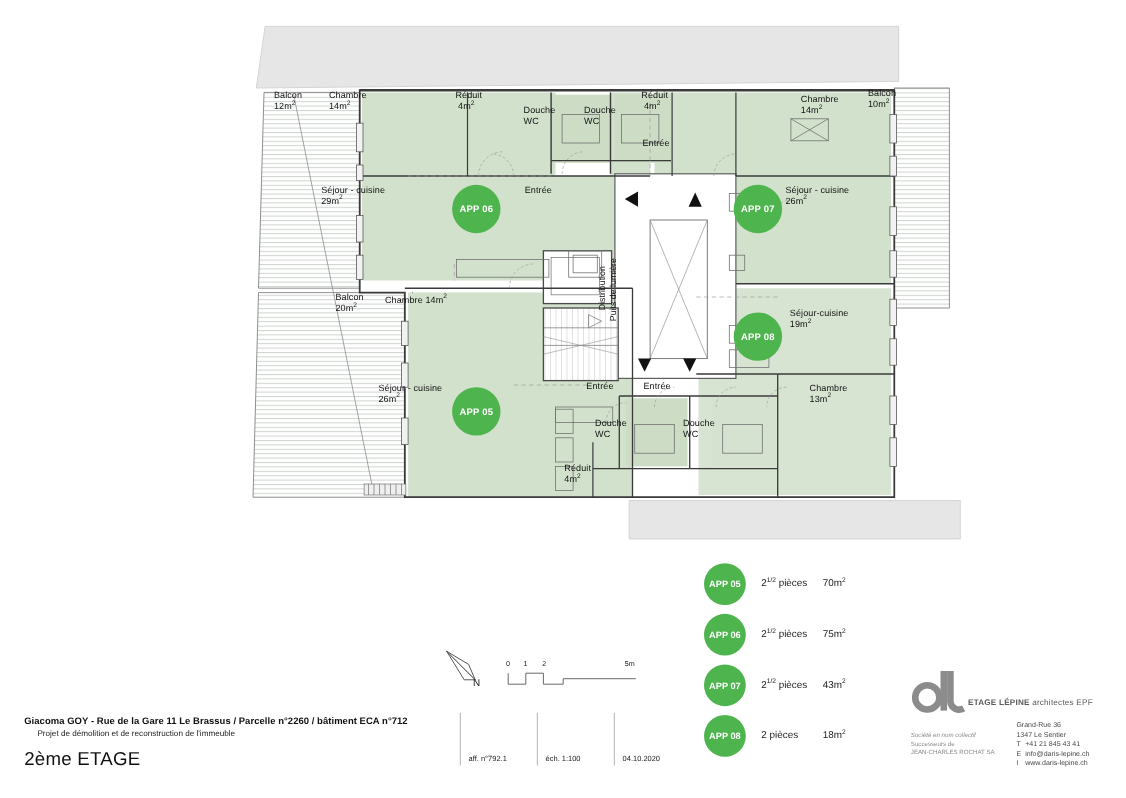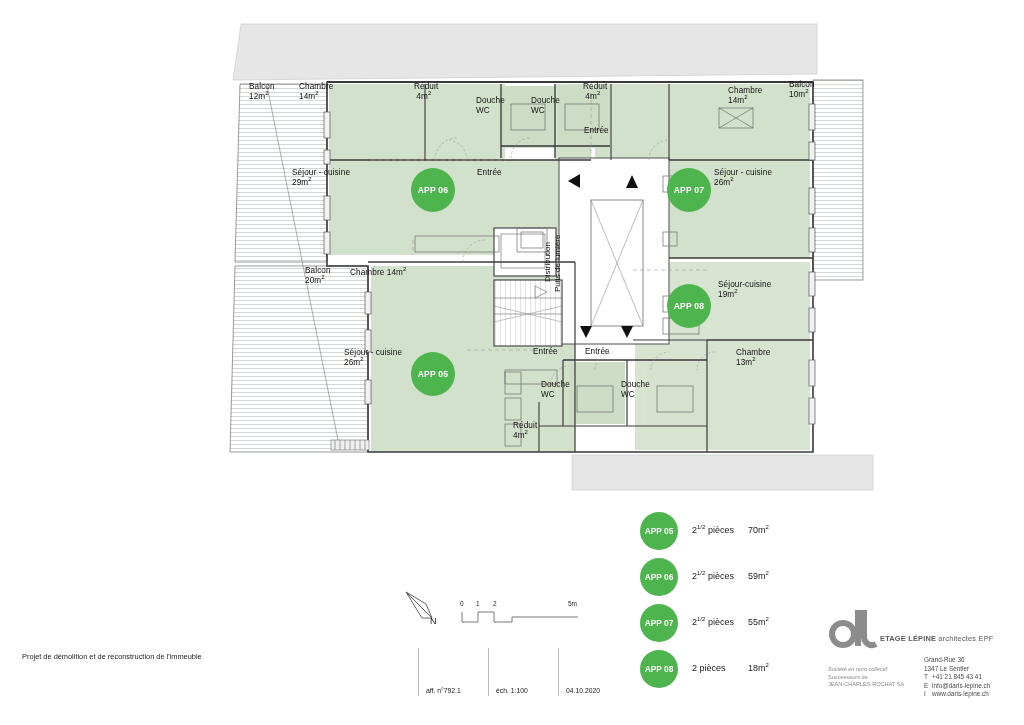--- a/index.html
+++ b/index.html
@@ -45,21 +45,21 @@
     display:flex;align-items:center;justify-content:center;
   }
   .lgpieces{position:absolute;left:52px;top:13px;font-size:9px;color:#222;}
   .lgpieces .frac{font-size:6px;vertical-align:super;line-height:0;}
   .lgarea{position:absolute;left:108px;top:13px;font-size:9px;color:#222;}
   .lgarea sup{font-size:6px;vertical-align:super;line-height:0;}
 
   
   #titleblock{position:absolute;left:22px;top:650px;width:420px;}
   #tb-line1{font-size:8.6px;font-weight:bold;color:#111;letter-spacing:.05px;}
-  #tb-line2{font-size:7.4px;color:#222;margin-top:2px;}
+  #tb-line2{font-size:7.4px;color:#222;margin-top:2px;margin-left:12px;}
   #tb-etage{font-size:17px;color:#111;margin-top:9px;letter-spacing:.2px;}
 
   
   #northblk{position:absolute;left:402px;top:588px;width:60px;height:45px;}
   #northblk .nletter{position:absolute;left:28px;top:28px;font-size:9px;}
   #scalebar{position:absolute;left:460px;top:600px;width:120px;height:30px;}
   .sctick{position:absolute;font-size:6.5px;color:#222;top:0;}
   #metaline{position:absolute;left:418px;top:648px;width:206px;height:48px;}
   .metacell{position:absolute;bottom:2px;font-size:6.8px;color:#222;}
 
@@ -317,31 +317,31 @@
         <span>70m</span><sup>2</sup>
       </div>
     </div>
 
     <div class="lgrow">
       <div class="lgdot">APP 06</div>
       <div class="lgpieces">
         <span>2</span><span class="frac">1/2</span>&nbsp;<span>pièces</span>
       </div>
       <div class="lgarea">
-        <span>59m</span><sup>2</sup>
+        <span>75m</span><sup>2</sup>
       </div>
     </div>
 
     <div class="lgrow">
       <div class="lgdot">APP 07</div>
       <div class="lgpieces">
         <span>2</span><span class="frac">1/2</span>&nbsp;<span>pièces</span>
       </div>
       <div class="lgarea">
-        <span>55m</span><sup>2</sup>
+        <span>43m</span><sup>2</sup>
       </div>
     </div>
 
     <div class="lgrow">
       <div class="lgdot">APP 08</div>
       <div class="lgpieces">
         <span>2</span><span class="frac"></span>&nbsp;<span>pièces</span>
       </div>
       <div class="lgarea">
         <span>18m</span><sup>2</sup>
@@ -370,21 +370,23 @@
   <div id="metaline">
     <div class="vr-faint" style="left:0px;top:0px;height:48px;"></div>
     <div class="vr-faint" style="left:70px;top:0px;height:48px;"></div>
     <div class="vr-faint" style="left:140px;top:0px;height:48px;"></div>
     <div class="metacell" style="left:8px;">aff. n°792.1</div>
     <div class="metacell" style="left:78px;">éch. 1:100</div>
     <div class="metacell" style="left:148px;">04.10.2020</div>
   </div>
 
   <div id="titleblock">
+    <div id="tb-line1">Giacoma GOY - Rue de la Gare 11 Le Brassus / Parcelle n°2260 / bâtiment ECA n°712</div>
     <div id="tb-line2">Projet de démolition et de reconstruction de l'immeuble</div>
+    <div id="tb-etage">2ème ETAGE</div>
   </div>
 
   <div id="archblk">
     <svg width="60" height="42" style="position:absolute;left:0;top:10px;">
       <path d="M4,26 a11,11 0 1 0 22,0 a11,11 0 1 0 -22,0" fill="none" stroke="#8c8c8c" stroke-width="6"></path>
       <rect x="27" y="2" width="6" height="36" fill="#8c8c8c"></rect>
       <path d="M36,2 L36,30 a8,8 0 0 0 12,6" fill="none" stroke="#8c8c8c" stroke-width="6"></path>
     </svg>
     <div id="archname">
       <span>ETAGE LÉPINE</span>

